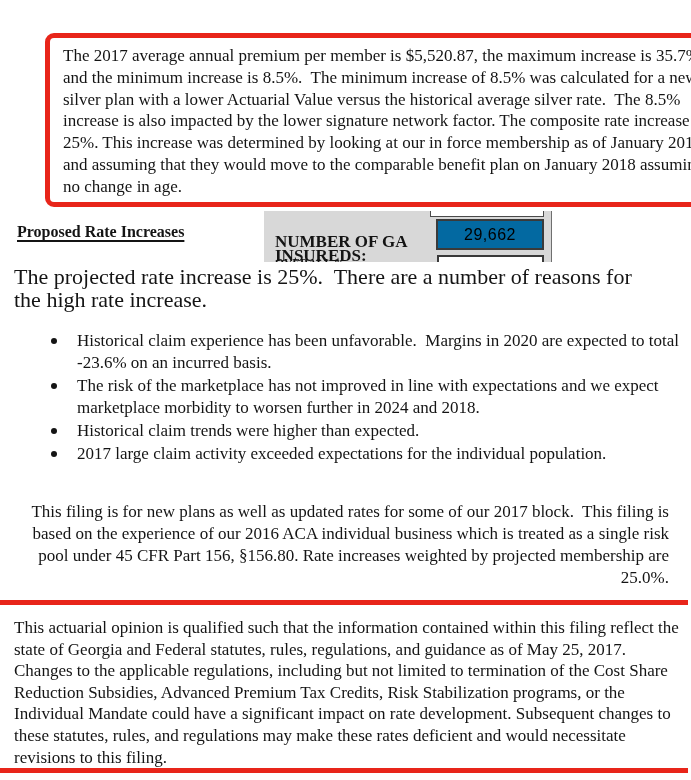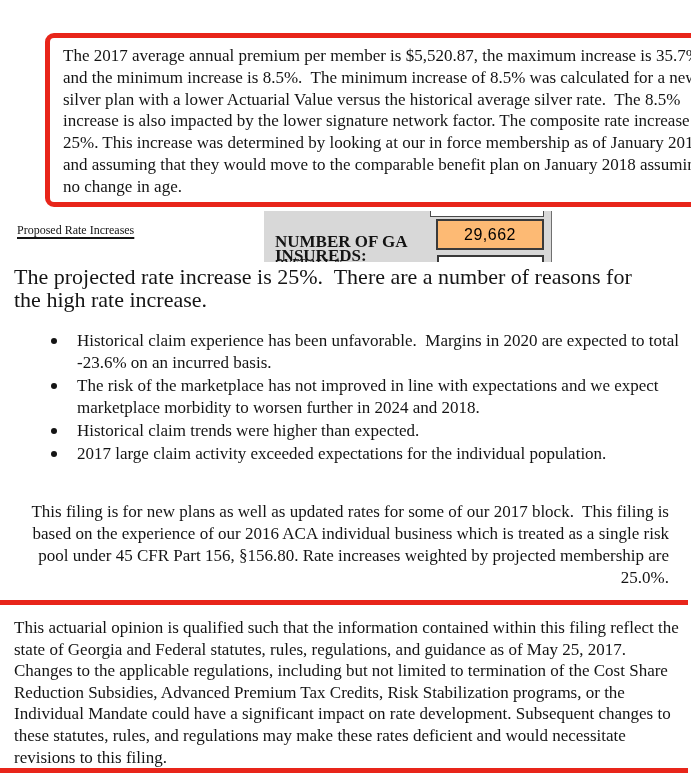--- a/index.html
+++ b/index.html
@@ -25,21 +25,21 @@
     box-sizing:border-box;
     border:5px solid var(--red);
     border-radius:9px;
     padding:7px 6px 0 13px;
     font-size:17px;line-height:21.8px;margin-left:35px;
   }
 
   
   .heading{
     position:absolute;left:17px;top:223px;
-    font-size:12px;font-weight:normal;
+    font-size:16px;font-weight:bold;
     text-decoration:underline;
     text-decoration-thickness:2px;
     text-underline-offset:3px;
   }
 
   
   .ga-widget{
     position:absolute;left:264px;top:211px;
     width:288px;height:51px;
     background:var(--gray);
@@ -53,21 +53,21 @@
     background:#ffffff;border:1px solid #4a4a4a;
   }
   .ga-label{
     position:absolute;left:11px;top:24px;width:135px;
     font-weight:bold;font-size:17px;line-height:14px;
   }
   .ga-value-box{
     position:absolute;left:172px;top:8px;
     width:108px;height:31px;
     box-sizing:border-box;
-    background:#fdba74;border:2px solid #3a3a3a;
+    background:#0369a1;border:2px solid #3a3a3a;
     display:flex;align-items:center;justify-content:center;
     font-family:"Liberation Sans", sans-serif;
     font-size:16px;letter-spacing:0.5px;color:#000;
   }
   .ga-partial-label{
     position:absolute;left:11px;top:45px;
     font-weight:bold;font-size:11.5px;line-height:14px;
   }
   .ga-partial-box{
     position:absolute;left:173px;top:44px;

